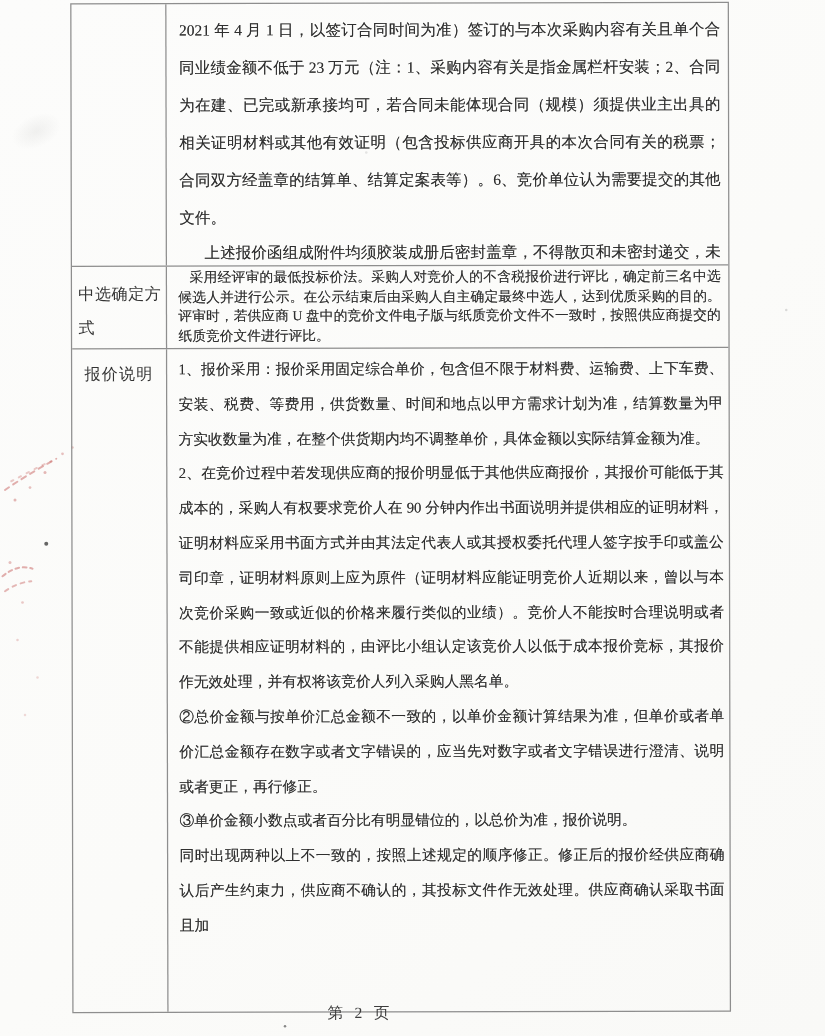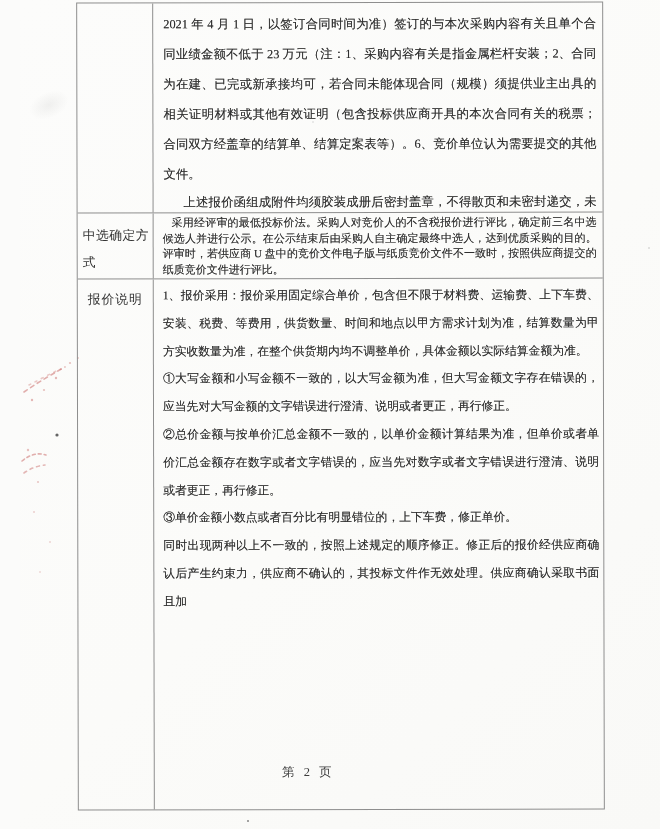--- a/index.html
+++ b/index.html
@@ -9,21 +9,20 @@
   html,body{width:660px;height:829px;overflow:hidden;}
   body{
     background:var(--paper);
     font-family:"Liberation Serif","DejaVu Serif",serif;
     color:var(--ink);
     position:relative;
   }
   .page{
     position:absolute;inset:0;
     background:linear-gradient(135deg,#fcfcfb 0%,#fbfbf9 55%,#f9f9f7 100%);
-    margin-left:20px;
   }
   .doc-table{
     position:absolute;left:57px;top:2px;width:527px;height:808px;
     border:1px solid var(--border);
     display:flex;flex-direction:column;
     transform:rotate(-0.12deg);
     background:transparent;
   }
   .row{display:flex;width:100%;}
   .row-1{height:210px;border-bottom:1px solid var(--border);}
@@ -40,21 +39,21 @@
   .c1{padding:6px 6px 0 10px;font-size:12.4px;line-height:30px;}
   .c1 .p2{line-height:26px;text-indent:20px;}
   .c2{padding:2px 6px 0 9px;font-size:11px;line-height:15.5px;}
   .c2 p{text-indent:9px;}
   .c3{padding:3px 4px 0 9px;font-size:11.8px;line-height:27.8px;}
   .c1 p,.c2 p,.c3 p{
     text-align:justify;
     text-shadow:0 0 0.4px rgba(40,40,40,0.55);
   }
   .footer{
-    position:absolute;left:262px;top:764px;
+    position:absolute;left:262px;top:802px;
     font-size:12.5px;color:#3c3c3c;letter-spacing:3px;
   }
   .stray-dot{
     position:absolute;left:227px;top:820px;width:2px;height:2px;
     background:#6a6a6a;border-radius:50%;opacity:.8;
   }
   .red-marks{position:absolute;left:0;top:330px;pointer-events:none;}
   .speck{position:absolute;border-radius:50%;background:#9a9a9a;}
   .speck.s1{left:628px;top:247px;width:2px;height:2px;opacity:.35;}
   .speck.s2{left:292px;top:121px;width:2px;height:2px;opacity:.25;}
@@ -109,23 +108,23 @@
       <div class="cell label-cell l2">中选确定方式</div>
       <div class="cell content-cell c2">
         <p>采用经评审的最低投标价法。采购人对竞价人的不含税报价进行评比，确定前三名中选候选人并进行公示。在公示结束后由采购人自主确定最终中选人，达到优质采购的目的。评审时，若供应商 U 盘中的竞价文件电子版与纸质竞价文件不一致时，按照供应商提交的纸质竞价文件进行评比。</p>
       </div>
     </div>
 
     <div class="row row-3">
       <div class="cell label-cell l3">报价说明</div>
       <div class="cell content-cell c3">
         <p>1、报价采用：报价采用固定综合单价，包含但不限于材料费、运输费、上下车费、安装、税费、等费用，供货数量、时间和地点以甲方需求计划为准，结算数量为甲方实收数量为准，在整个供货期内均不调整单价，具体金额以实际结算金额为准。</p>
-        <p>①大写金额和小写金额不一致的，以大写金额为准，但大写金额文字存在错误的，应当先对大写金额的文字错误进行澄清、说明或者更正，再行修正。</p>
+        <p>2、在竞价过程中若发现供应商的报价明显低于其他供应商报价，其报价可能低于其成本的，采购人有权要求竞价人在 90 分钟内作出书面说明并提供相应的证明材料，证明材料应采用书面方式并由其法定代表人或其授权委托代理人签字按手印或盖公司印章，证明材料原则上应为原件（证明材料应能证明竞价人近期以来，曾以与本次竞价采购一致或近似的价格来履行类似的业绩）。竞价人不能按时合理说明或者不能提供相应证明材料的，由评比小组认定该竞价人以低于成本报价竞标，其报价作无效处理，并有权将该竞价人列入采购人黑名单。</p>
         <p>②总价金额与按单价汇总金额不一致的，以单价金额计算结果为准，但单价或者单价汇总金额存在数字或者文字错误的，应当先对数字或者文字错误进行澄清、说明或者更正，再行修正。</p>
-        <p>③单价金额小数点或者百分比有明显错位的，上下车费，修正单价。</p>
+        <p>③单价金额小数点或者百分比有明显错位的，以总价为准，报价说明。</p>
         <p>同时出现两种以上不一致的，按照上述规定的顺序修正。修正后的报价经供应商确认后产生约束力，供应商不确认的，其投标文件作无效处理。供应商确认采取书面且加</p>
       </div>
     </div>
 
   </div>
 
   <span class="stray-dot"></span>
   <div class="footer">第 2 页</div>
 
 </div>

